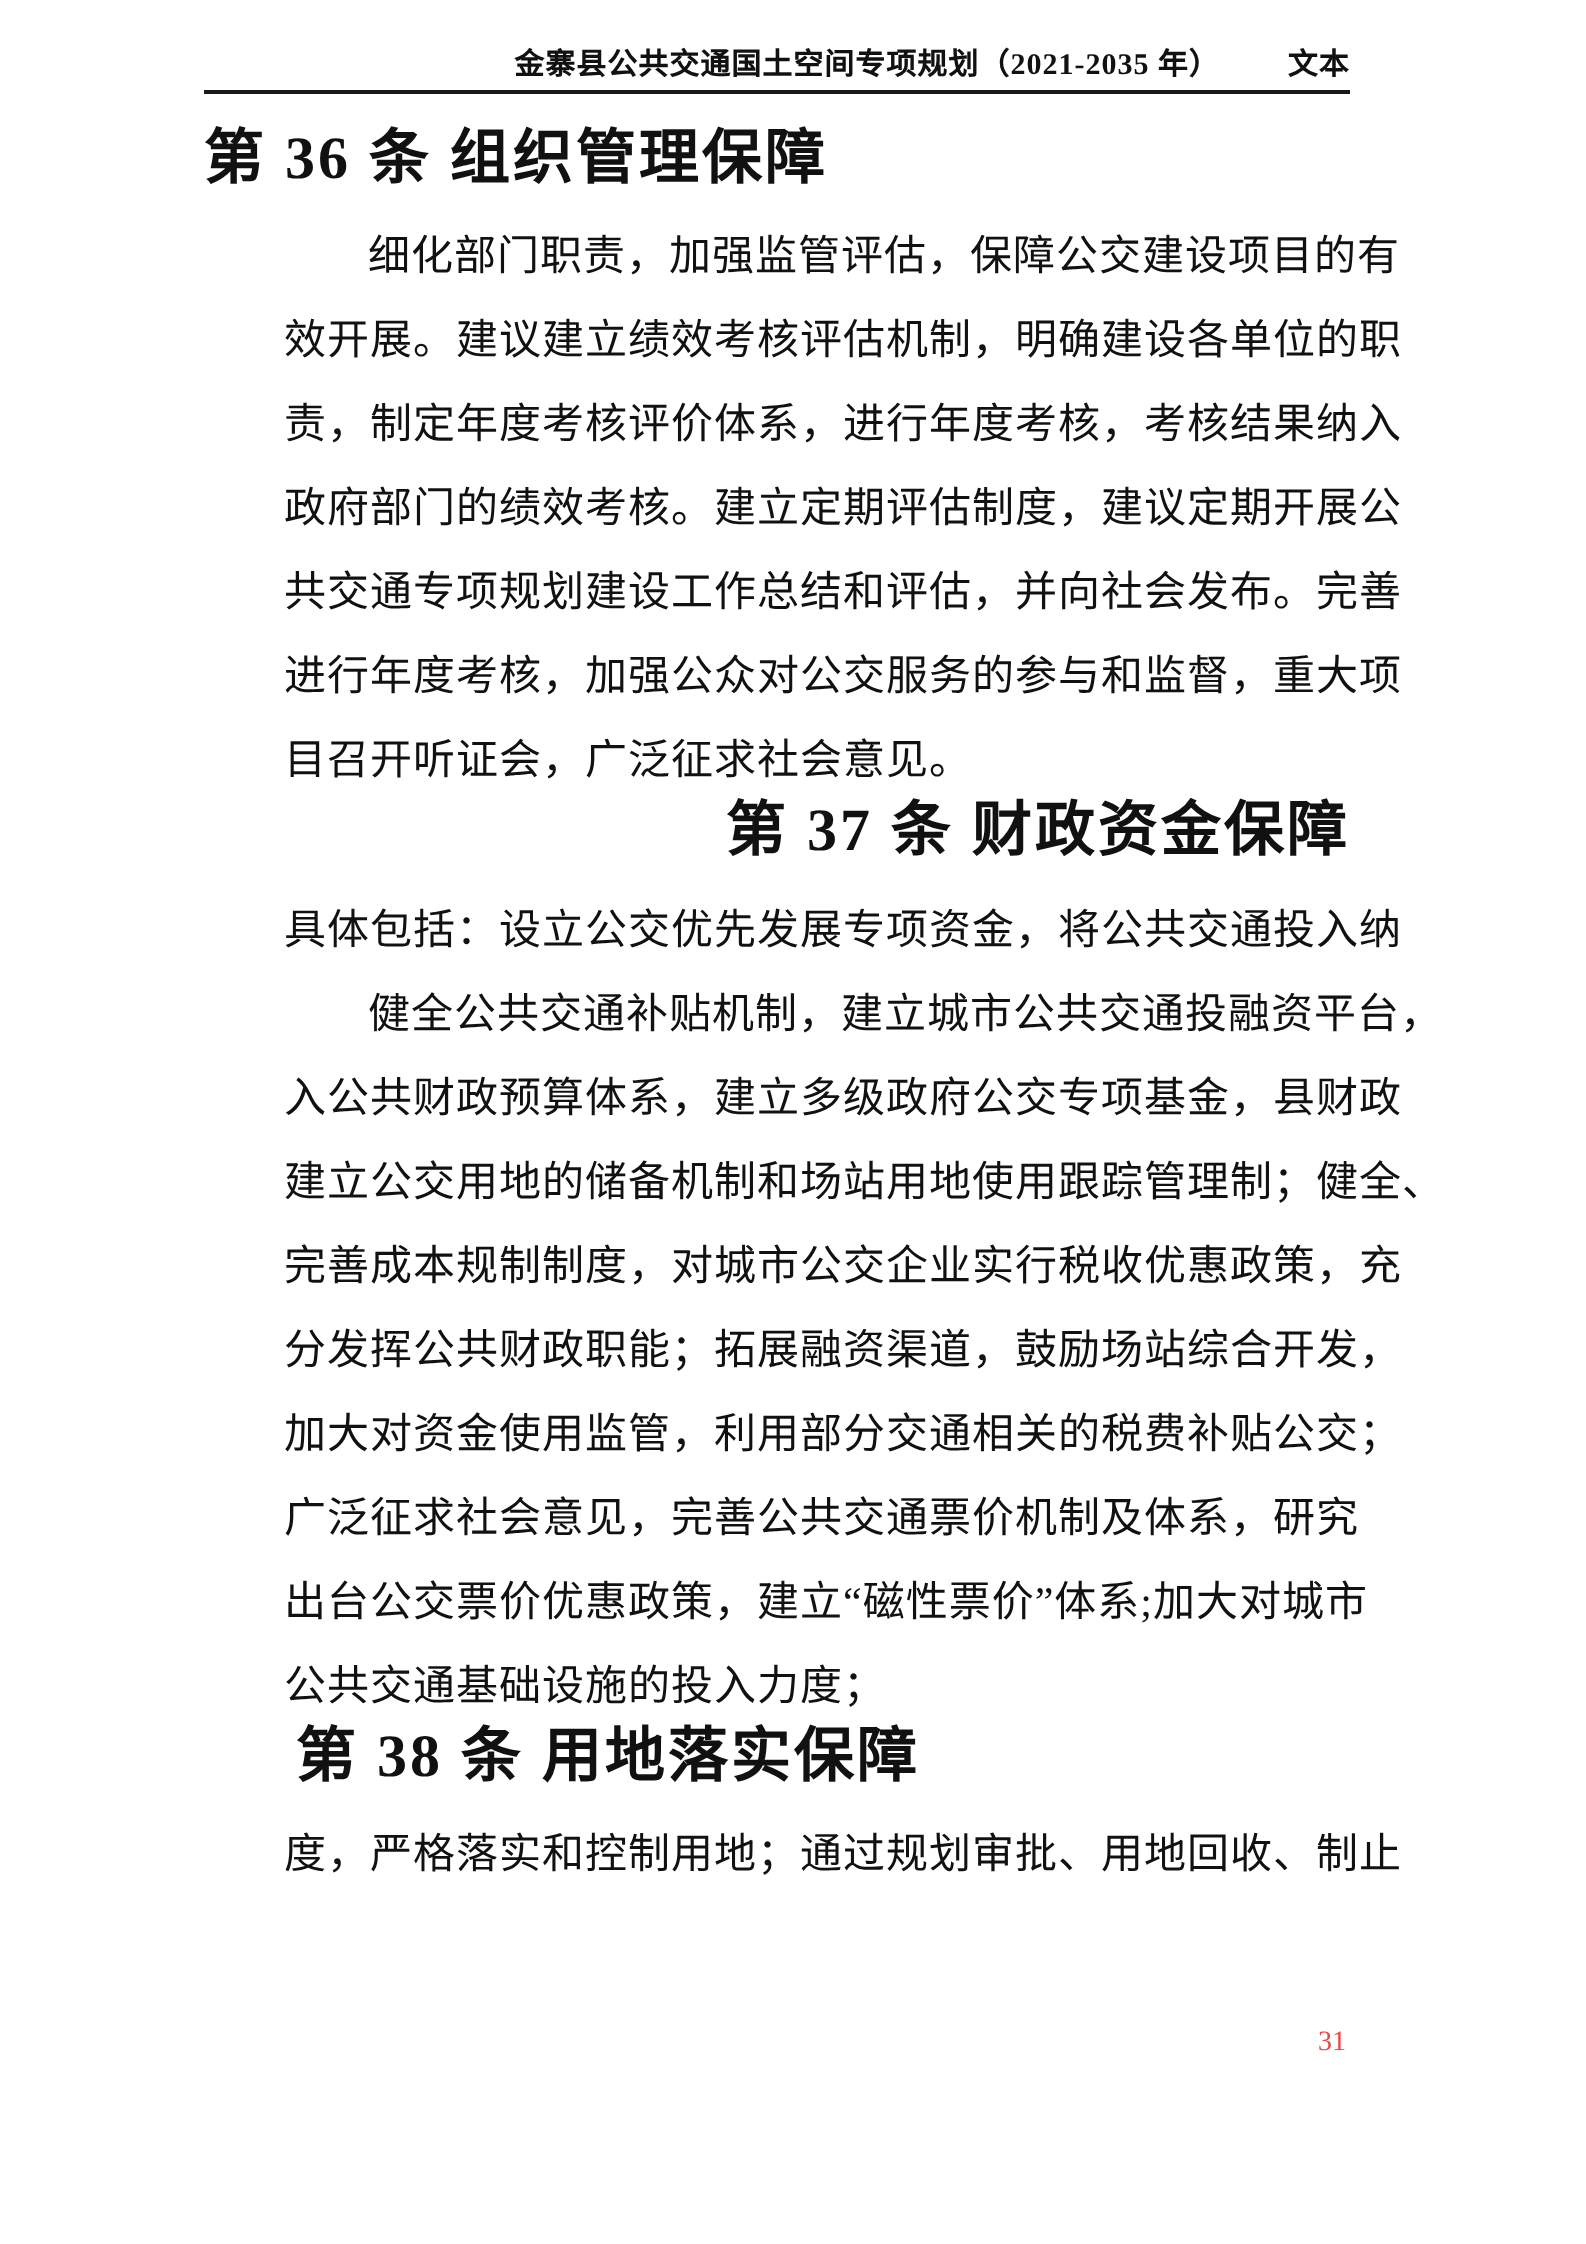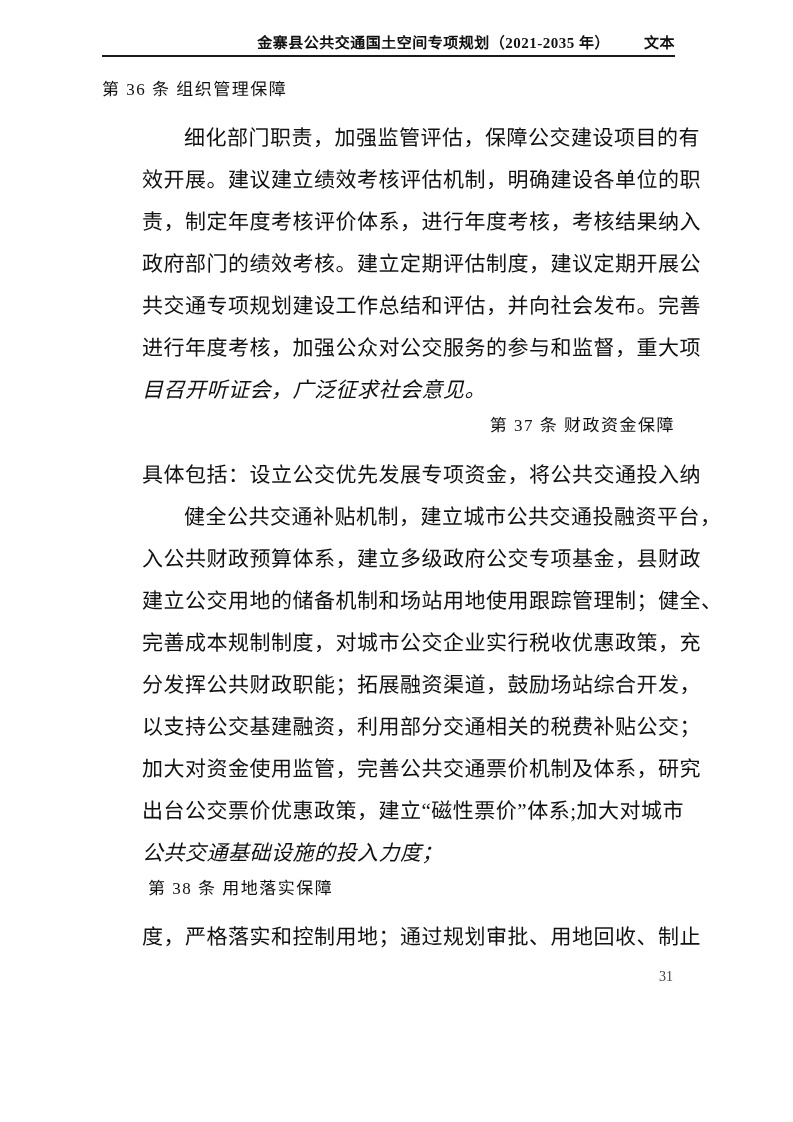--- a/index.html
+++ b/index.html
@@ -13,38 +13,38 @@
     height: 1122px;
     background: #ffffff;
     color: #111111;
     font-family: "Liberation Serif", "DejaVu Serif", serif;
     overflow: hidden;
     box-sizing: border-box;
     padding: 0 118px 0 102px;
   }
   
   .doc-header {
-    padding-top: 31px;
+    padding-top: 20px;
   }
   .doc-header-row {
     display: flex;
     justify-content: flex-end;
     align-items: baseline;
     gap: 34px;
     border-bottom: 2px solid #1a1a1a;
     padding-bottom: 3px;
     font-size: 15px;
     font-weight: 700;
     letter-spacing: 0.5px;
     white-space: nowrap;
   }
   
   .article-heading {
-    font-size: 17px;
-    font-weight: 400;
+    font-size: 30px;
+    font-weight: 700;
     letter-spacing: 1.5px;
     line-height: 30px;
     margin: 18px 0 12px 0;
   }
   .article-heading.h37 { margin-top: 0; margin-bottom: 13px; text-align: right; }
   .article-heading.h38 { margin-top: 0; margin-bottom: 12px; margin-left: 46px; }
   
   .paragraph {
     font-size: 21px;
     letter-spacing: 0.5px;
@@ -53,28 +53,28 @@
     line-height: 42px;
     height: 42px;
     text-align: justify;
     text-align-last: justify;
     text-justify: inter-character;
     white-space: nowrap;
     overflow: visible;
     margin-left: 40px;
   }
   .text-line.first-line { text-indent: 2em; }
-  .text-line.last-line  { text-align-last: left; font-style: italic; }
+  .text-line.last-line  { text-align-last: left; }
   
   .page-number {
     position: absolute;
     right: 120px;
-    top: 969px;
+    top: 1014px;
     font-size: 14px;
-    color: #404040;
+    color: #ef4444;
   }
 </style>
 </head>
 <body>
 
 <div class="page">
 
   <div class="doc-header">
     <div class="doc-header-row">
       <span>金寨县公共交通国土空间专项规划（2021-2035 年）</span>
@@ -97,22 +97,22 @@
 
   <div class="article">
     <div class="article-heading h37">第 37 条 财政资金保障</div>
     <div class="paragraph">
         <div class="text-line">具体包括：设立公交优先发展专项资金，将公共交通投入纳</div>
         <div class="text-line first-line">健全公共交通补贴机制，建立城市公共交通投融资平台，</div>
         <div class="text-line">入公共财政预算体系，建立多级政府公交专项基金，县财政</div>
         <div class="text-line">建立公交用地的储备机制和场站用地使用跟踪管理制；健全、</div>
         <div class="text-line">完善成本规制制度，对城市公交企业实行税收优惠政策，充</div>
         <div class="text-line">分发挥公共财政职能；拓展融资渠道，鼓励场站综合开发，</div>
-        <div class="text-line">以支持公交基建融资，利用部分交通相关的税费补贴公交；</div>
-        <div class="text-line">加大对资金使用监管，完善公共交通票价机制及体系，研究</div>
+        <div class="text-line">加大对资金使用监管，利用部分交通相关的税费补贴公交；</div>
+        <div class="text-line">广泛征求社会意见，完善公共交通票价机制及体系，研究</div>
         <div class="text-line">出台公交票价优惠政策，建立“磁性票价”体系;加大对城市</div>
         <div class="text-line last-line">公共交通基础设施的投入力度；</div>
       </div>
   </div>
 
   <div class="article">
     <div class="article-heading h38">第 38 条 用地落实保障</div>
     <div class="paragraph">
         <div class="text-line">度，严格落实和控制用地；通过规划审批、用地回收、制止</div>
       </div>

